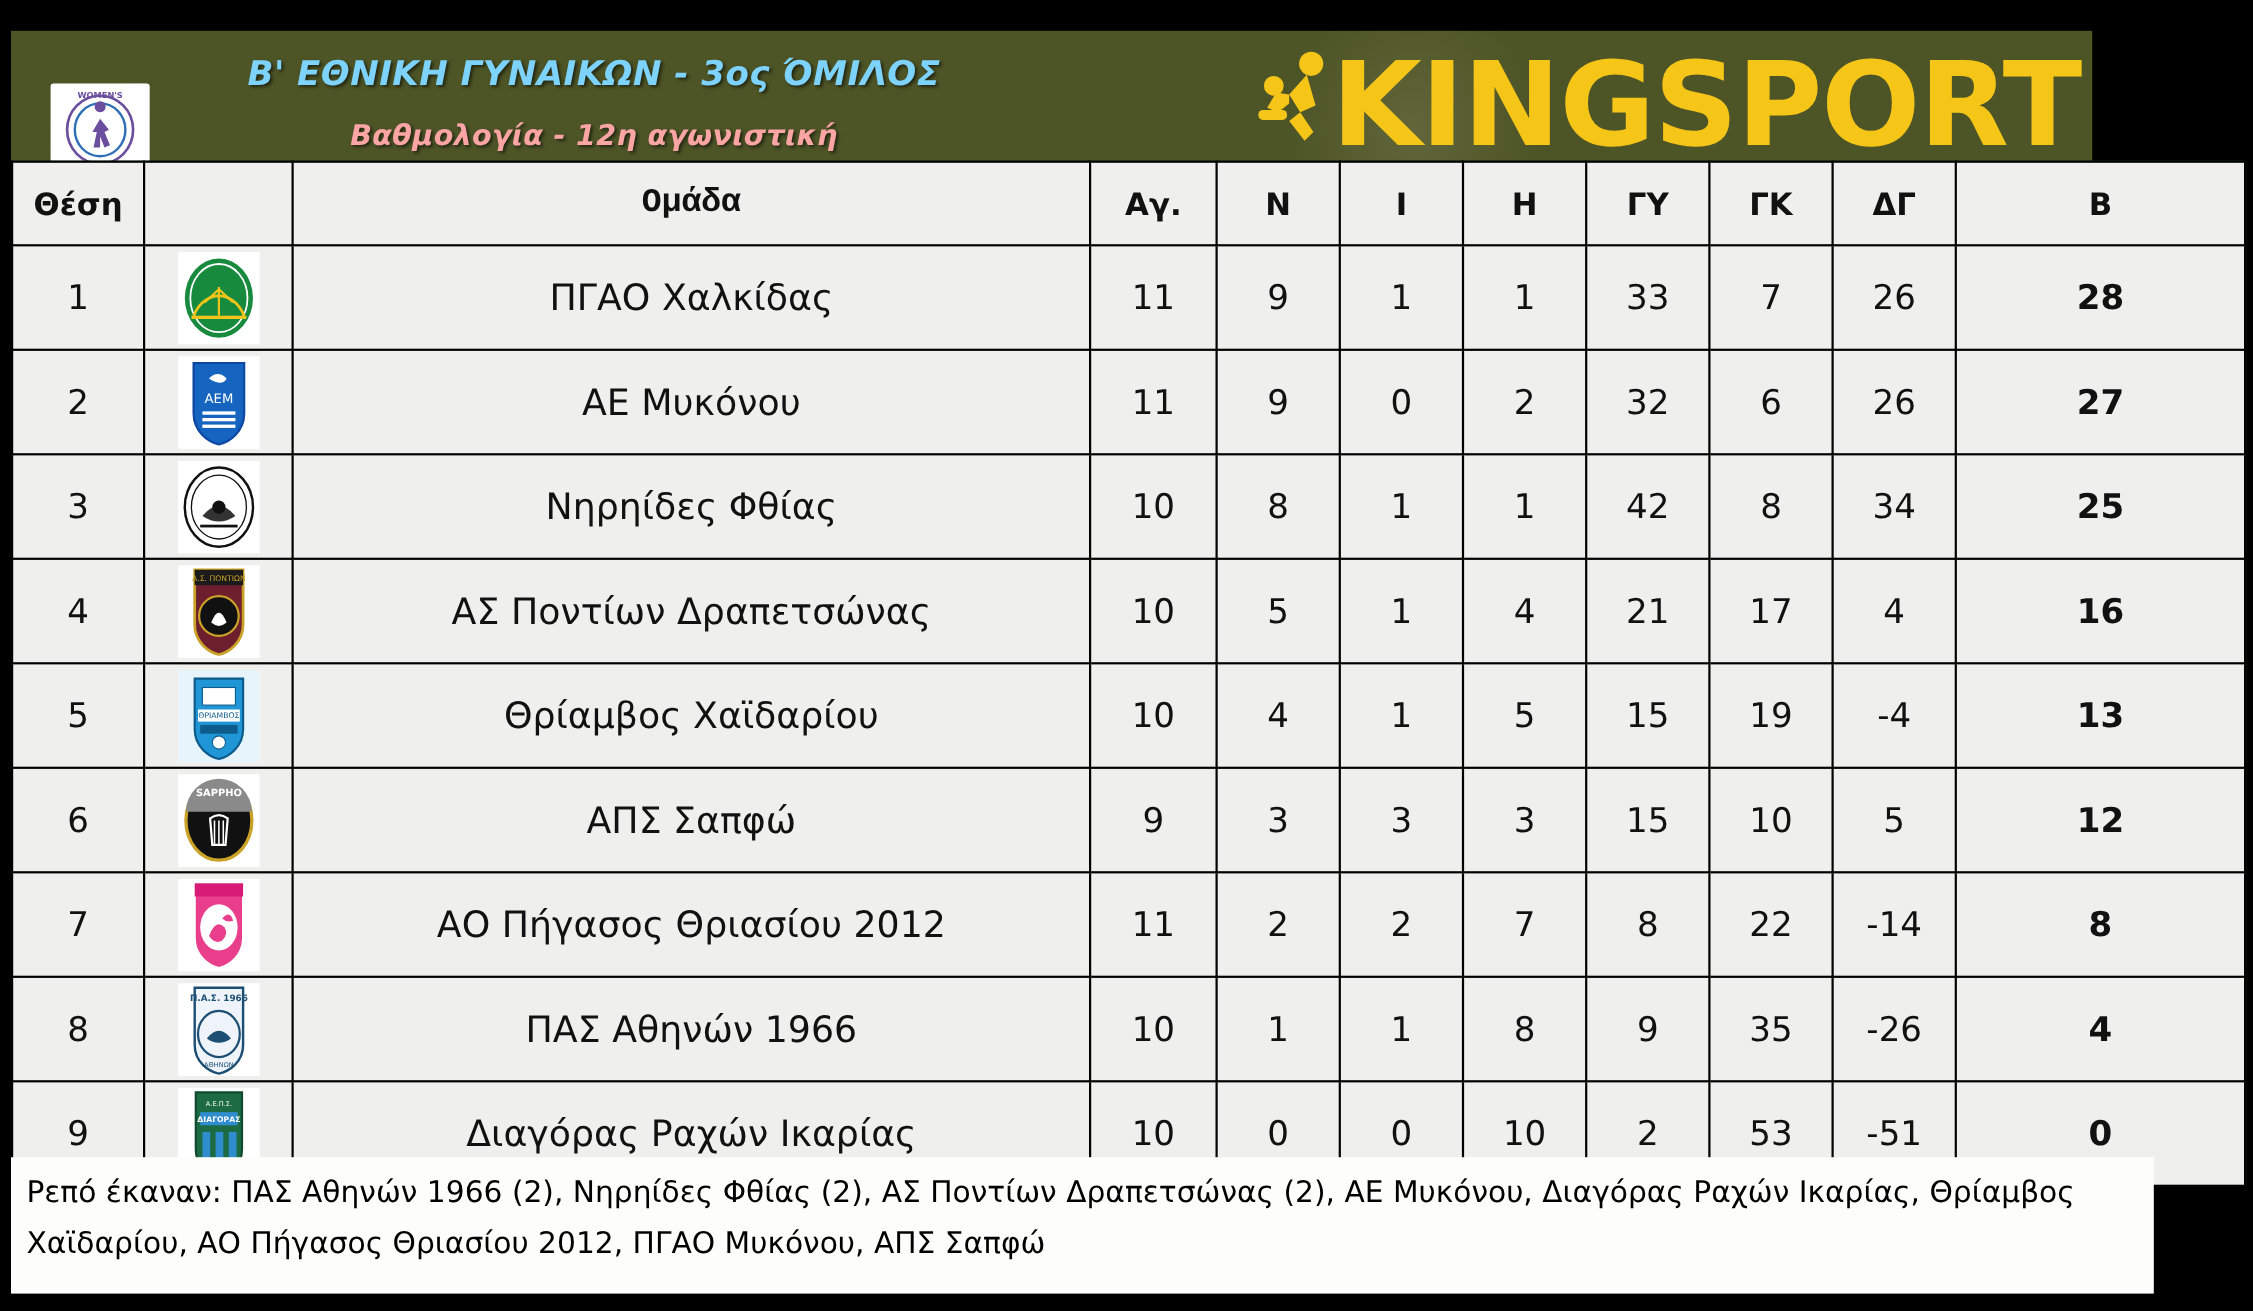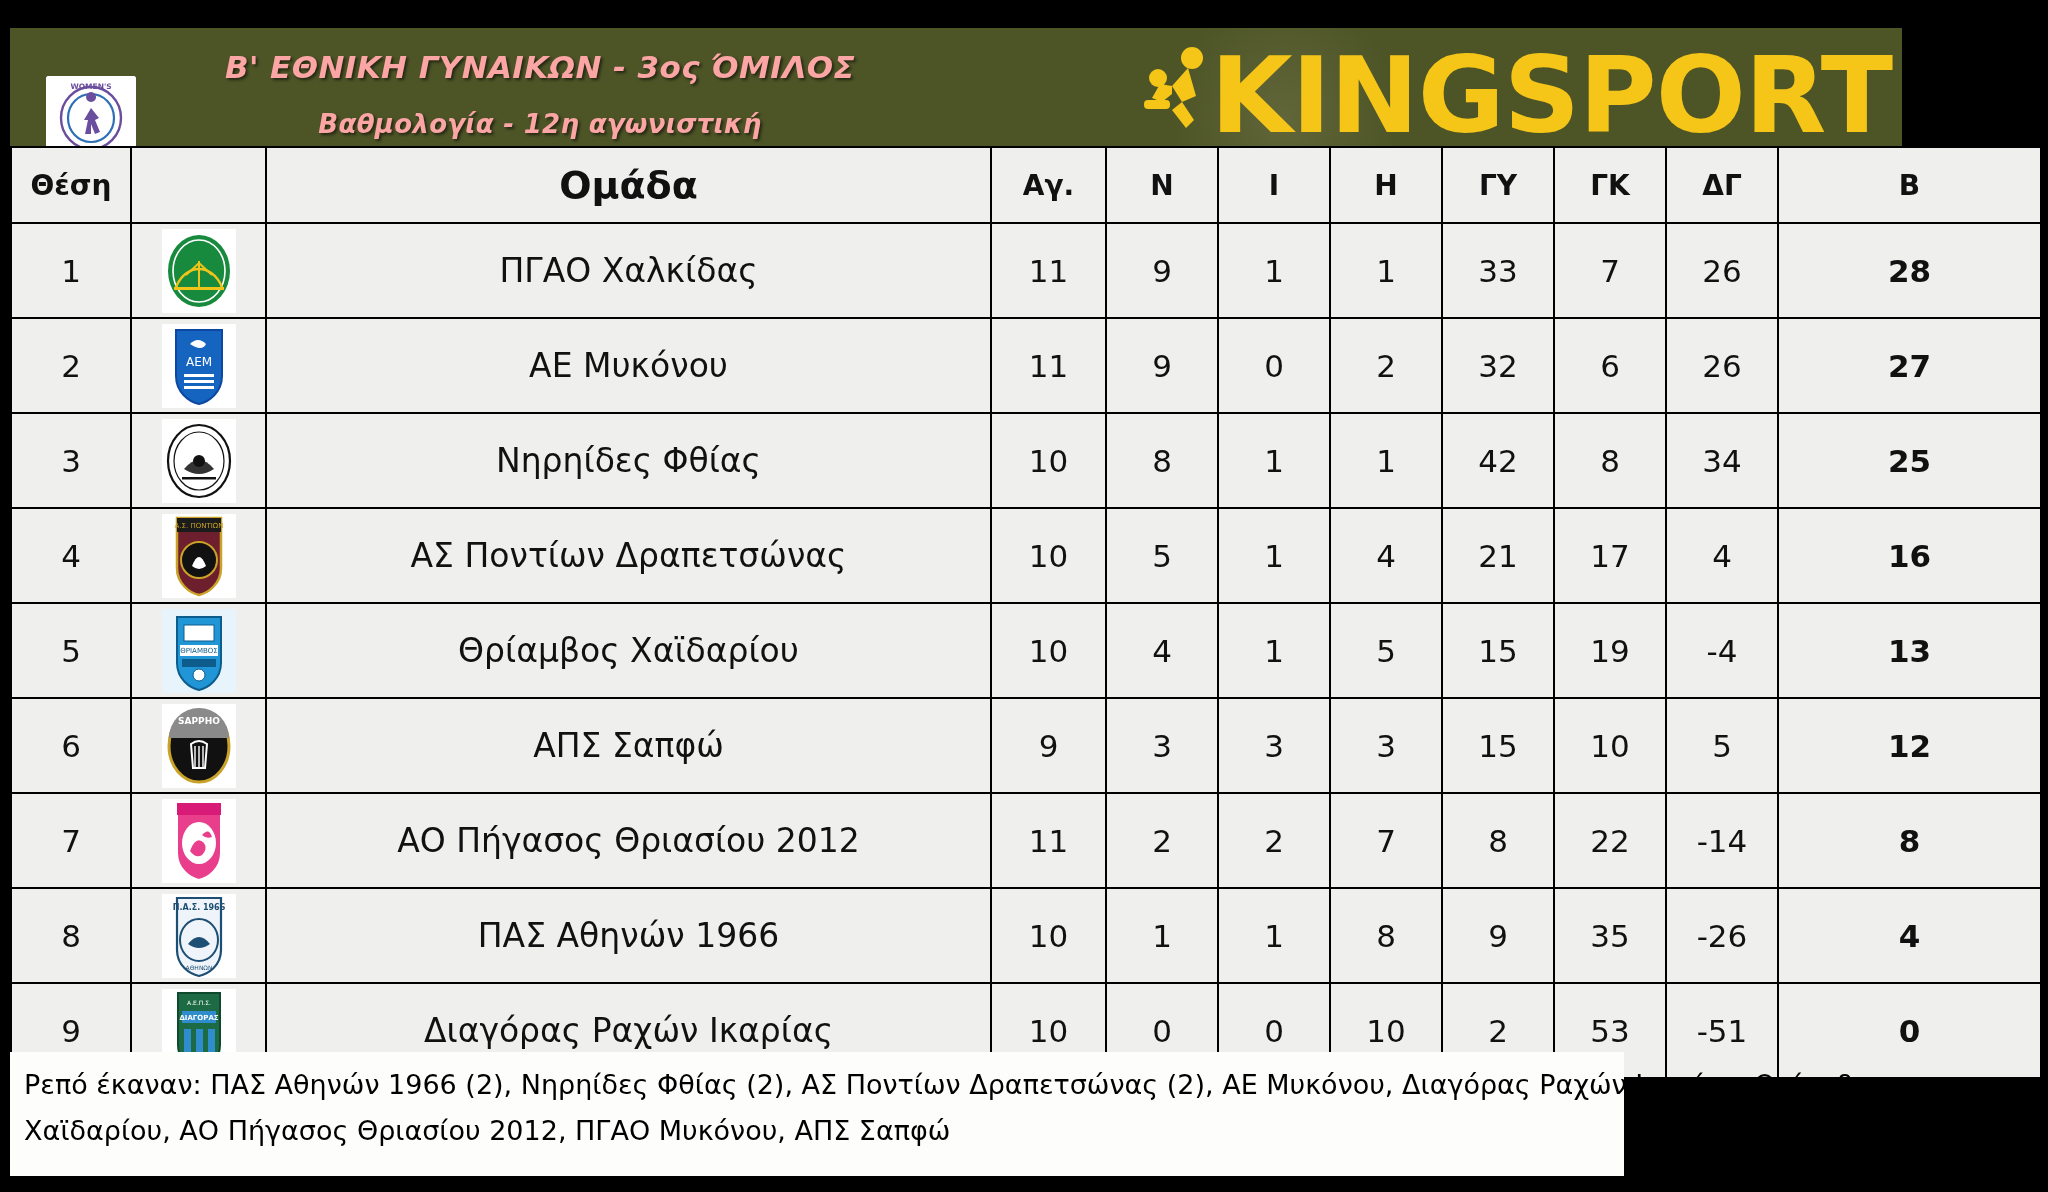--- a/index.html
+++ b/index.html
@@ -33,21 +33,21 @@
     background:linear-gradient(135deg,#f3eef8 0%,#ffffff 45%,#f6f2fa 100%);
     border-radius:3px;
     overflow:hidden;
   }
   .league-logo svg{display:block;}
   .banner-titles{
     position:absolute;left:0;top:0;width:1060px;height:132px;
     display:flex;flex-direction:column;justify-content:center;align-items:center;
   }
   .title-main{
-    color:#fca5a5;
+    color:#7dd3fc;
     font-size:31px;font-weight:bold;font-style:italic;
     letter-spacing:.4px;
     text-shadow:2px 2px 3px rgba(0,0,0,.55);
     margin-bottom:24px;
     white-space:nowrap;
   }
   .title-sub{
     color:#fca5a5;
     font-size:26px;font-weight:bold;font-style:italic;
     letter-spacing:.3px;
@@ -81,21 +81,21 @@
     background:#efefee;
     text-align:center;
     vertical-align:middle;
     color:#111;
   }
   thead th{
     height:72px;
     font-size:28px;font-weight:bold;
     font-family:"DejaVu Sans","Liberation Sans",sans-serif;
   }
-  thead th.th-team{font-size:38px;}
+  thead th.th-team{font-size:30px;font-family:Liberation Mono, monospace;}
   tbody td{
     height:91px;
     font-size:31px;font-weight:normal;
     font-family:"DejaVu Sans","Liberation Sans",sans-serif;
   }
   tbody td.c-pts{font-weight:bold;font-size:31px;}
   tbody td.c-team{font-size:33px;}
   td.c-logo,th.th-logo{padding:0;}
   .crest-wrap{
     display:flex;align-items:center;justify-content:center;
@@ -103,21 +103,21 @@
   }
   .crest{
     width:74px;height:84px;
     background:#fff;
     display:flex;align-items:center;justify-content:center;
   }
   .crest svg{display:block;}
 
   
   .footer{
-    position:absolute;left:10px;top:1052px;width:1614px;height:124px;
+    position:absolute;left:10px;top:1052px;width:1948px;height:124px;
     background:#fdfdfb;
     padding:10px 14px 0 14px;
     box-sizing:border-box;
   }
   .footer-line{
     font-size:27px;
     color:#000;
     line-height:46px;
     font-family:"DejaVu Sans","Liberation Sans",sans-serif;
     white-space:nowrap;

